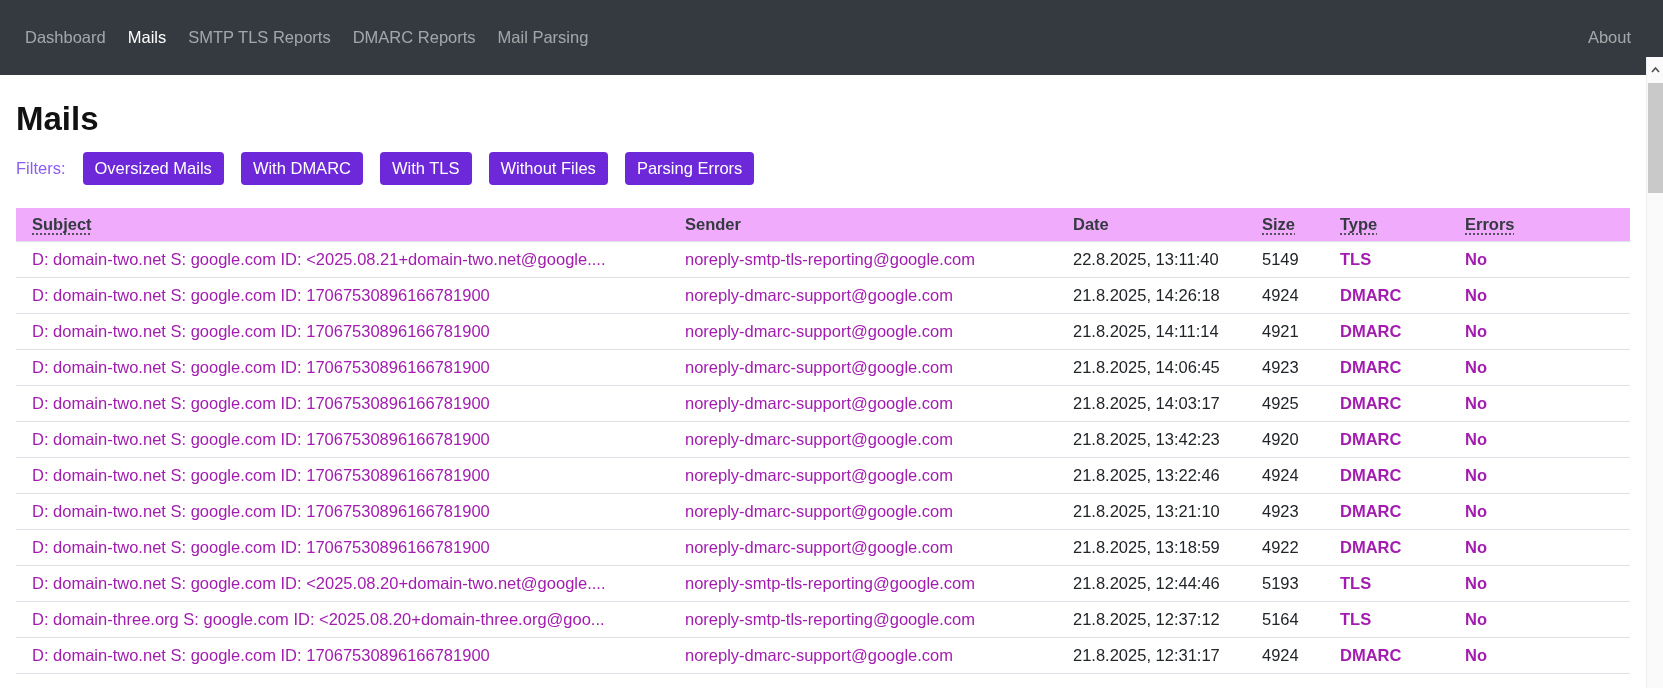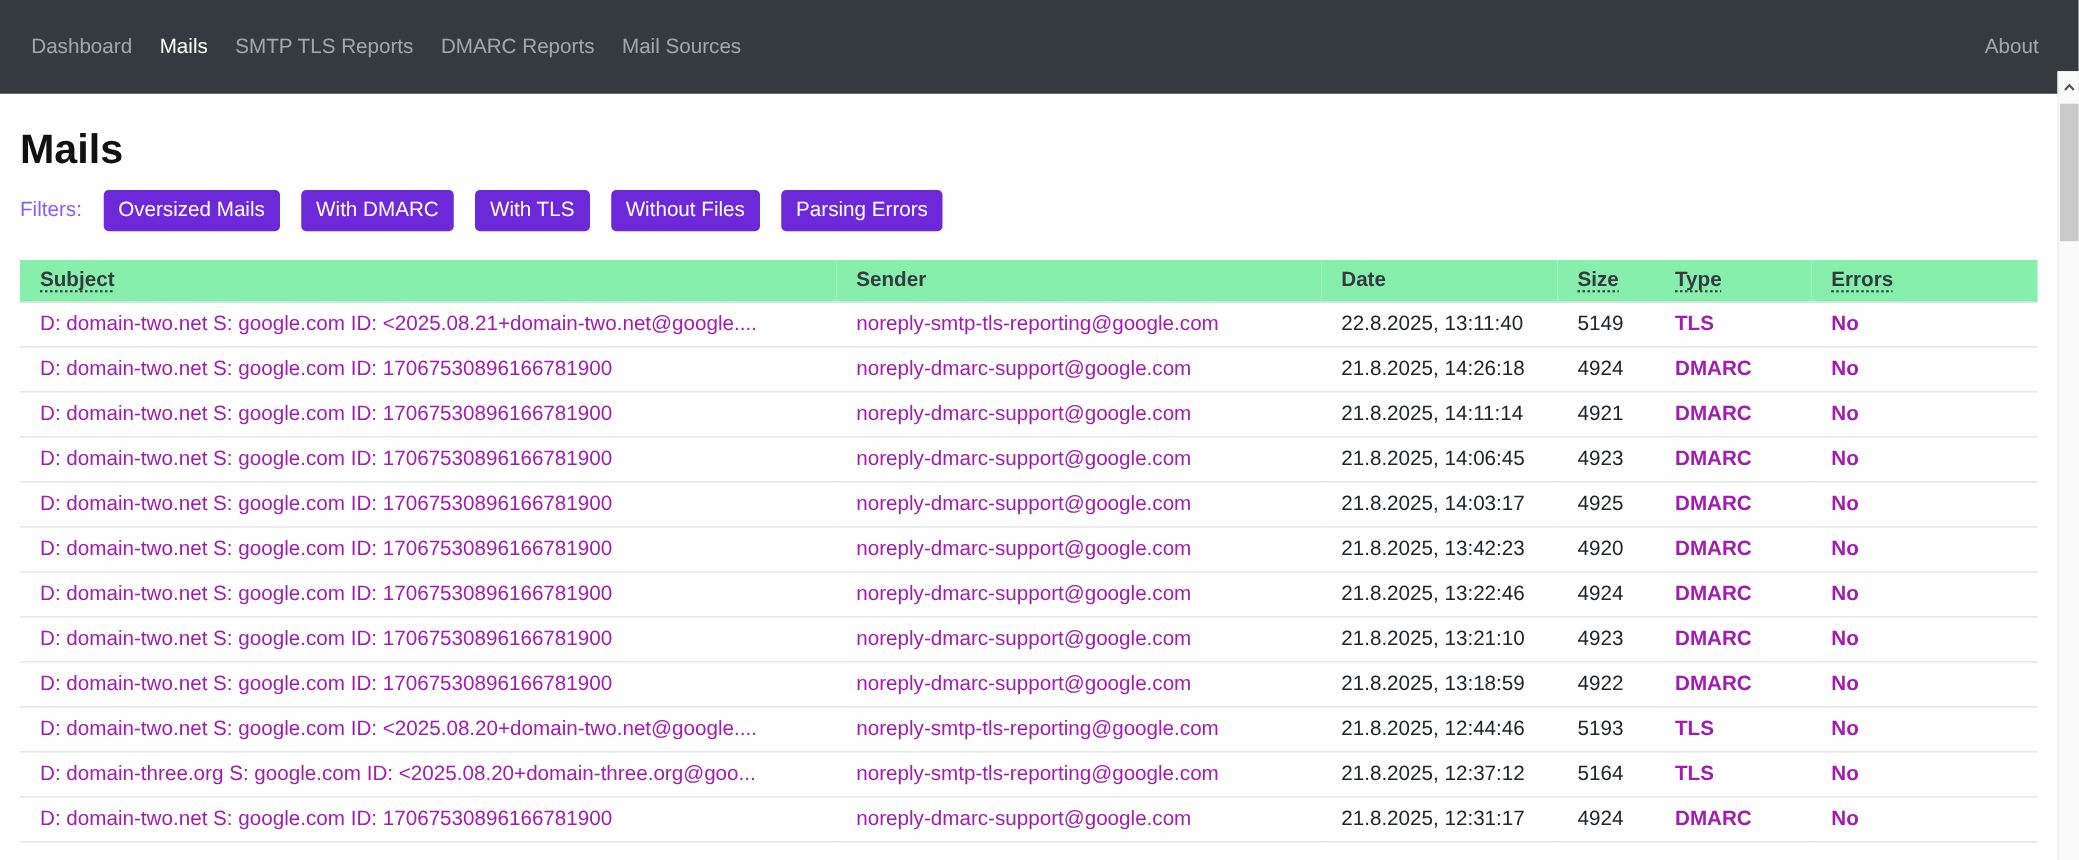--- a/index.html
+++ b/index.html
@@ -67,21 +67,21 @@
   }
 
   
   table.mail-table {
     width: 100%;
     border-collapse: collapse;
     table-layout: fixed;
   }
   .mail-table th {
     text-align: left;
-    background: #86efac;
+    background: #f0abfc;
     color: #343a40;
     font-size: 16.5px;
     font-weight: 700;
     padding: 5px 16px;
     border-bottom: 1px solid #dee2e6;
     line-height: 23px;
     white-space: nowrap;
   }
   .mail-table th.sortable {
     text-decoration: underline dotted;
@@ -128,21 +128,21 @@
 </style>
 </head>
 <body>
 
 <nav class="navbar">
   <div class="nav-left">
     <a class="nav-link">Dashboard</a>
     <a class="nav-link active">Mails</a>
     <a class="nav-link">SMTP TLS Reports</a>
     <a class="nav-link">DMARC Reports</a>
-    <a class="nav-link">Mail Sources</a>
+    <a class="nav-link">Mail Parsing</a>
   </div>
   <div class="nav-spacer"></div>
   <a class="nav-link" style="padding-right:0;">About</a>
 </nav>
 
 <div class="content">
 
   <h1 class="page-title">Mails</h1>
 
   <div class="filters-row">

